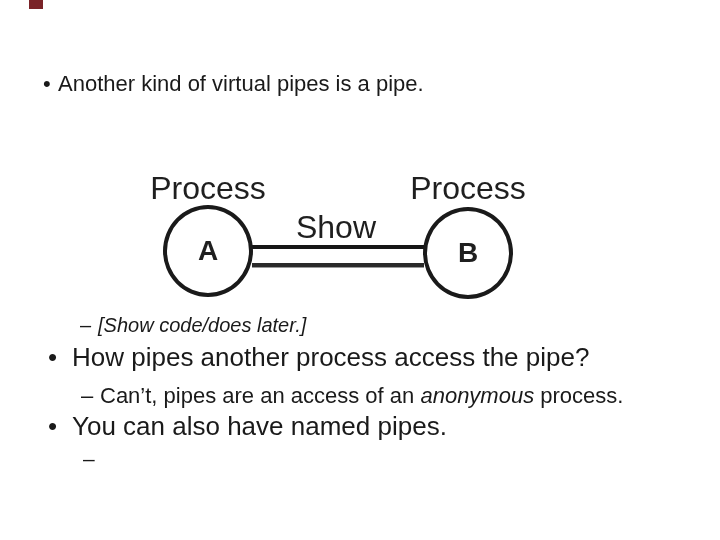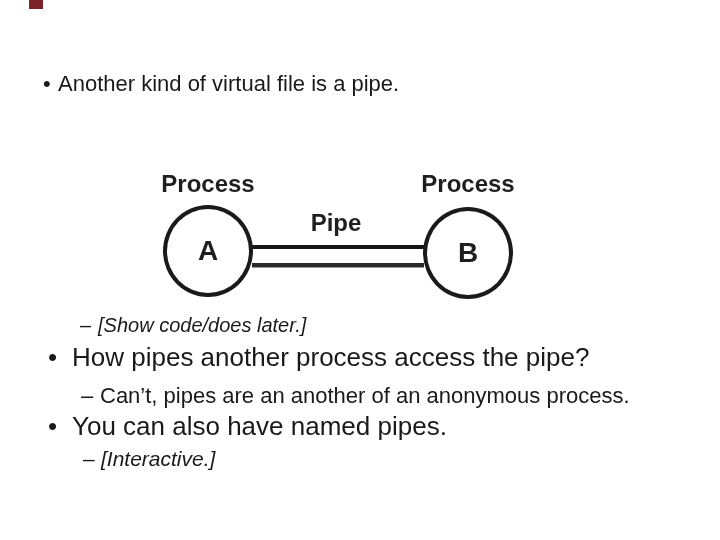--- a/index.html
+++ b/index.html
@@ -17,23 +17,23 @@
   .lvl1{font-size:26px;}
   .lvl1 .marker{width:24px;}
   .b2{left:48px;top:341px;}
   .b3{left:48px;top:410px;}
   .sub{font-size:20px;font-style:italic;}
   .sub .marker{width:18px;font-style:normal;}
   .s1{left:80px;top:313px;}
   .s2{left:81px;top:382px;font-size:22px;font-style:normal;}
   .s2 .marker{width:19px;}
   .s3{left:83px;top:446px;font-size:21px;}
-  .italic{}
+  .italic{font-style:italic;}
   
-  .diagram-label{font-size:24px;font-weight:700;color:#1f1f1f;transform:translateX(-50%);}
+  .diagram-label{font-size:32px;font-weight:400;color:#1f1f1f;transform:translateX(-50%);}
   .proc-left{left:208px;top:170px;}
   .proc-right{left:468px;top:170px;}
   .pipe-label{left:336px;top:209px;}
   .node{
     width:82px;height:84px;border:4px solid #1a1a1a;border-radius:50%;
     background:#ffffff;display:flex;align-items:center;justify-content:center;
     font-size:28px;font-weight:600;color:#1f1f1f;
   }
   .node-a{left:163px;top:205px;}
   .node-b{left:423px;top:207px;}
@@ -43,50 +43,49 @@
     box-shadow:0 1px 0 #9a9a9a;
   }
 </style>
 </head>
 <body style="background: rgb(255, 255, 255);">
 
 <div class="abs corner-tab" style="background: rgb(122, 35, 40);"></div>
 
 <div class="abs line b1">
   <span class="marker">•</span>
-  <span>Another kind of virtual file is a pipe.</span>
+  <span>Another kind of virtual pipes is a pipe.</span>
 </div>
 
 <div class="abs diagram-label proc-left">Process</div>
 <div class="abs diagram-label proc-right">Process</div>
-<div class="abs diagram-label pipe-label">Pipe</div>
+<div class="abs diagram-label pipe-label">Show</div>
 <div class="abs pipe-line"></div>
 <div class="abs node node-a">
   <span>A</span>
 </div>
 <div class="abs node node-b">
   <span>B</span>
 </div>
 
 <div class="abs line sub s1">
   <span class="marker">–</span>
   <span>[Show code/does later.]</span>
 </div>
 
 <div class="abs line lvl1 b2">
   <span class="marker">•</span>
   <span>How pipes another process access the pipe?</span>
 </div>
 
 <div class="abs line sub s2">
   <span class="marker">–</span>
-  <span><span>Can’t, pipes are an another of an </span><span class="italic">anonymous</span><span> process.</span></span>
+  <span><span>Can’t, pipes are an access of an </span><span class="italic">anonymous</span><span> process.</span></span>
 </div>
 
 <div class="abs line lvl1 b3">
   <span class="marker">•</span>
   <span>You can also have named pipes.</span>
 </div>
 
 <div class="abs line sub s3">
   <span class="marker">–</span>
-  <span>[Interactive.]</span>
 </div>
 
 </body></html>

